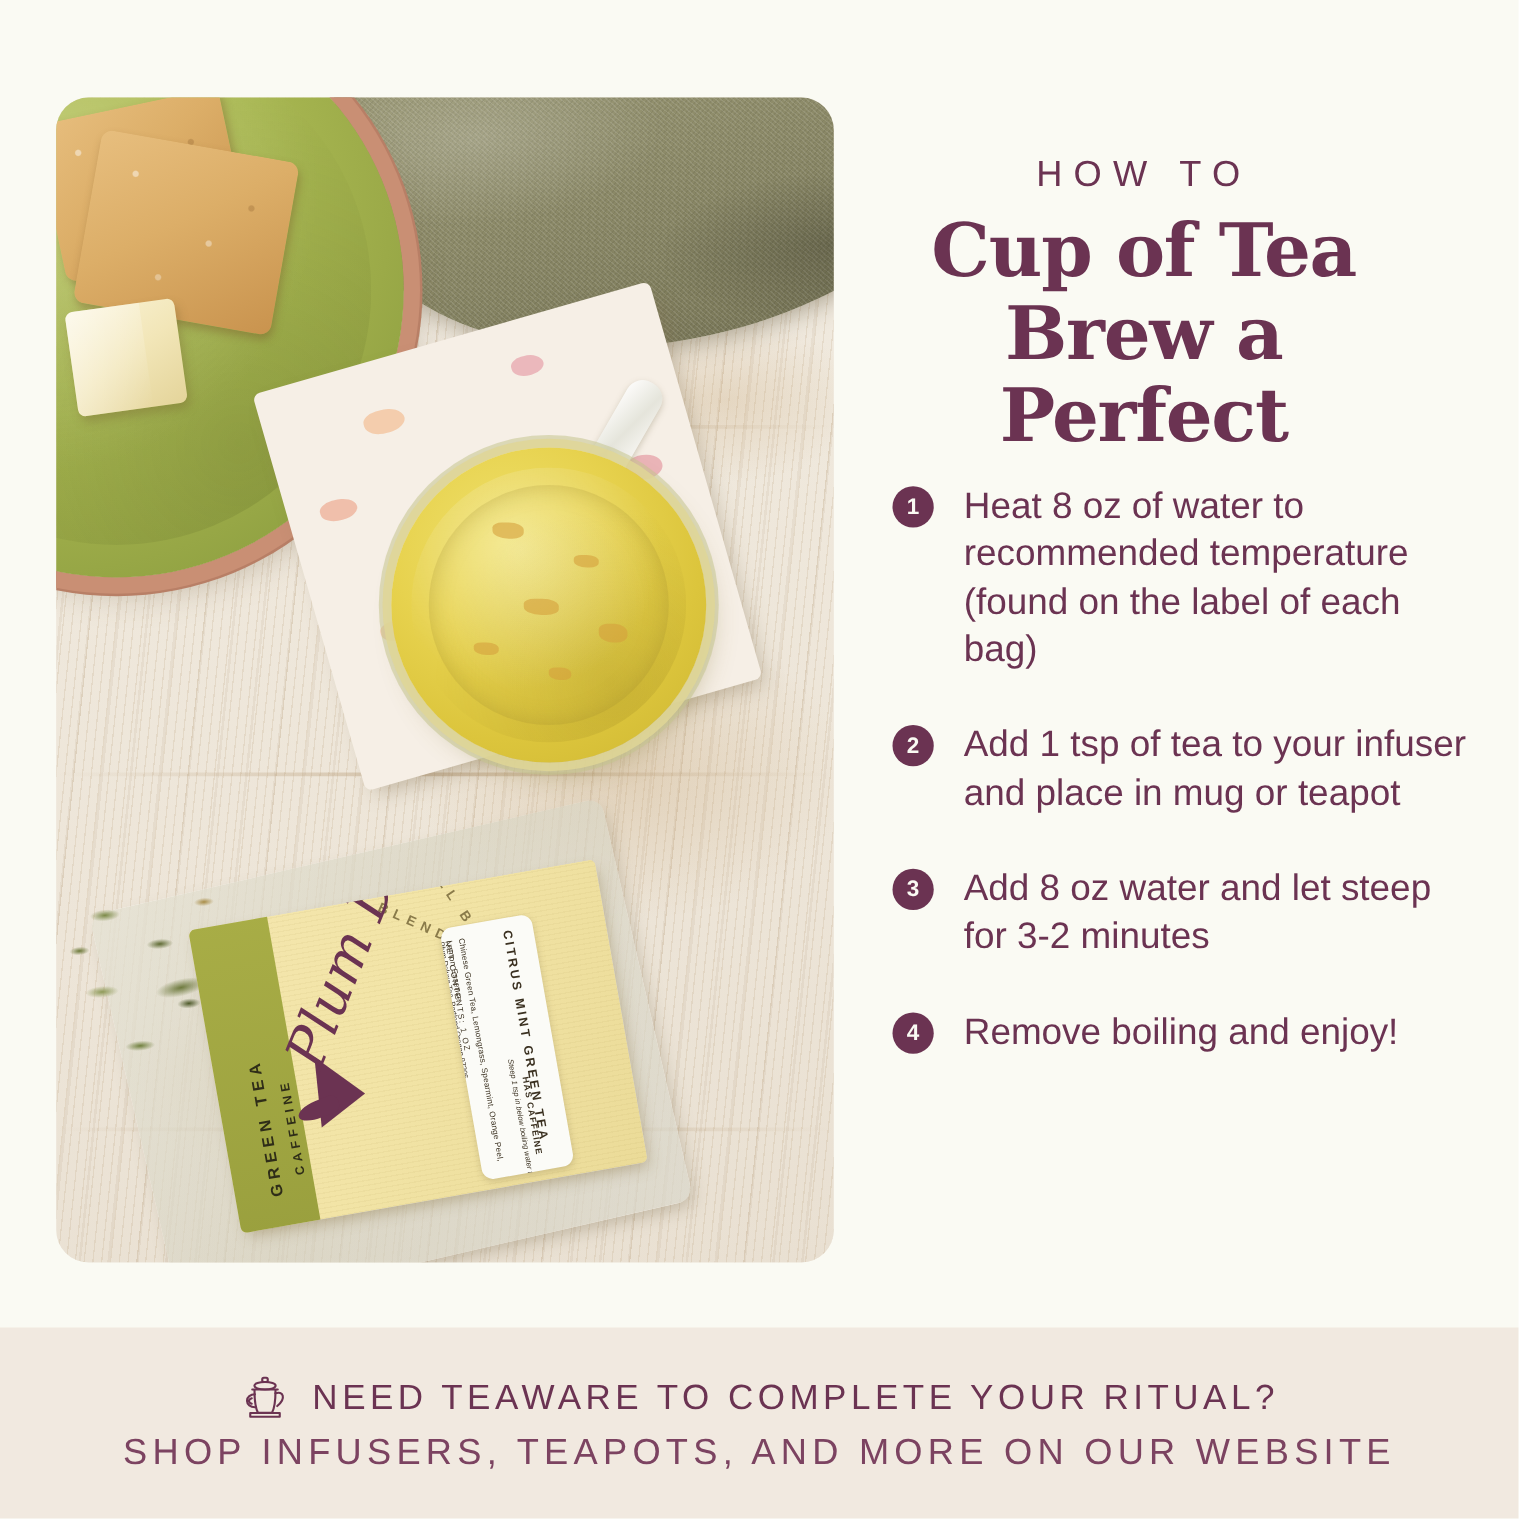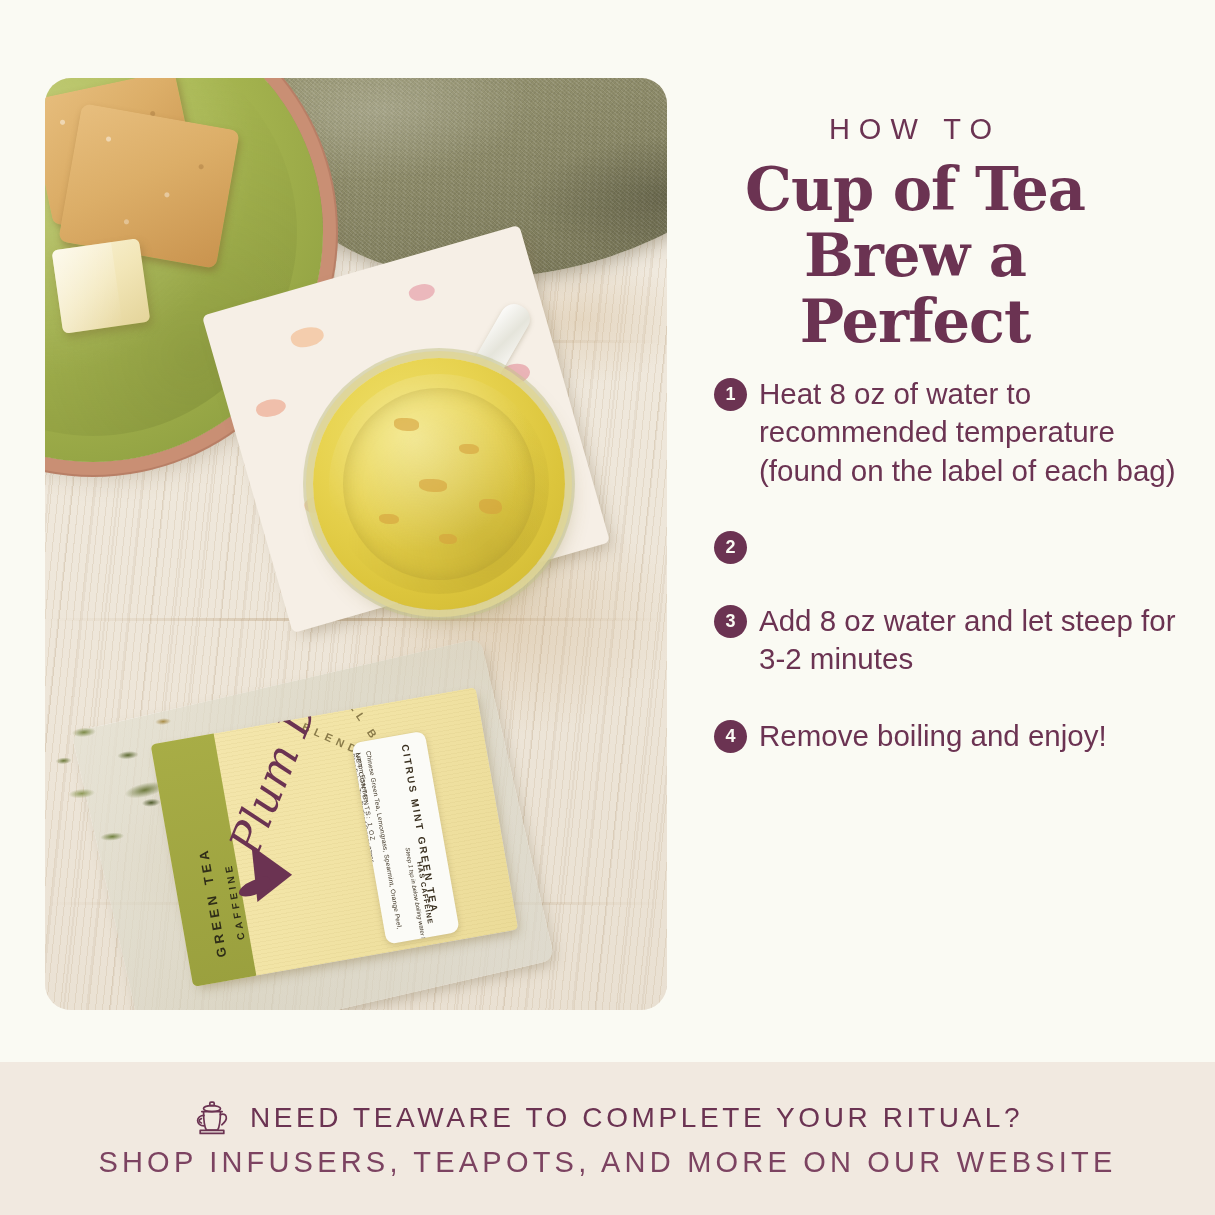--- a/index.html
+++ b/index.html
@@ -385,21 +385,21 @@
   .wl-addr {
     left: 2px; top: 10px;
     transform: rotate(90deg);
     font-size: 6px;
   }
 
   
   .text-col {
     position: absolute;
     left: 700px;
-    top: 5px;
+    top: 16px;
     width: 500px;
     height: 1062px;
   }
   .kicker {
     position: absolute;
     left: 0; top: 108px;
     width: 430px;
     text-align: center;
     font-size: 29px;
     font-weight: 300;
@@ -439,21 +439,21 @@
     background: #6B3352;
     color: #FAFAF3;
     font-size: 18px;
     font-weight: 700;
     display: flex;
     align-items: center;
     justify-content: center;
     margin-top: 3px;
   }
   .step-text {
-    margin-left: 12px;
+    margin-left: 24px;
     font-size: 29.5px;
     line-height: 1.30;
     color: #6B3352;
     font-weight: 400;
   }
 
   
   .footer {
     position: absolute;
     left: 0;
@@ -569,20 +569,21 @@
       <div>Brew a Perfect</div>
     </div>
 
     <div class="steps">
       <div class="step">
         <div class="step-num">1</div>
         <div class="step-text">Heat 8 oz of water to recommended temperature (found on the label of each bag)</div>
       </div>
       <div class="step">
         <div class="step-num">2</div>
+        <div class="step-text">Add 1 tsp of tea to your infuser and place in mug or teapot</div>
       </div>
       <div class="step">
         <div class="step-num">3</div>
         <div class="step-text">Add 8 oz water and let steep for 3-2 minutes</div>
       </div>
       <div class="step">
         <div class="step-num">4</div>
         <div class="step-text">Remove boiling and enjoy!</div>
       </div>
     </div>

